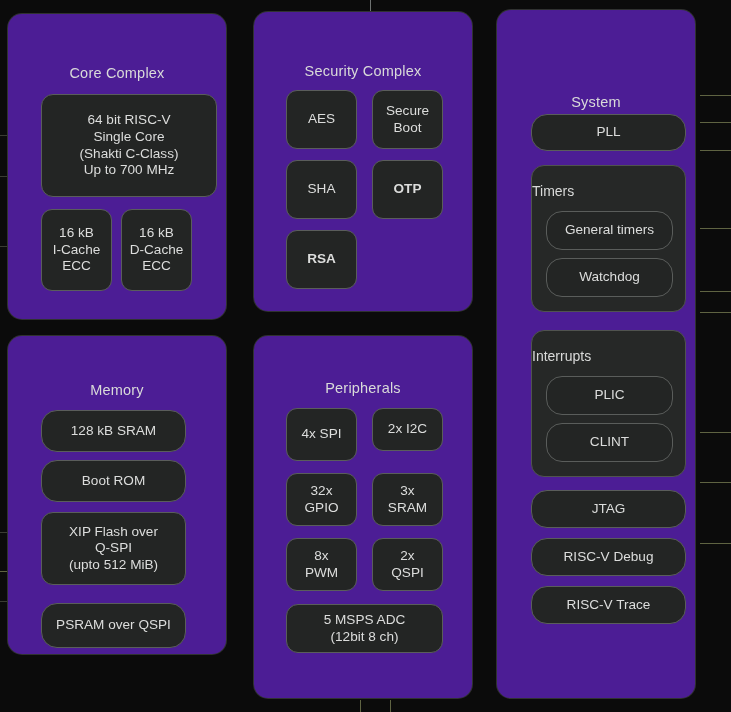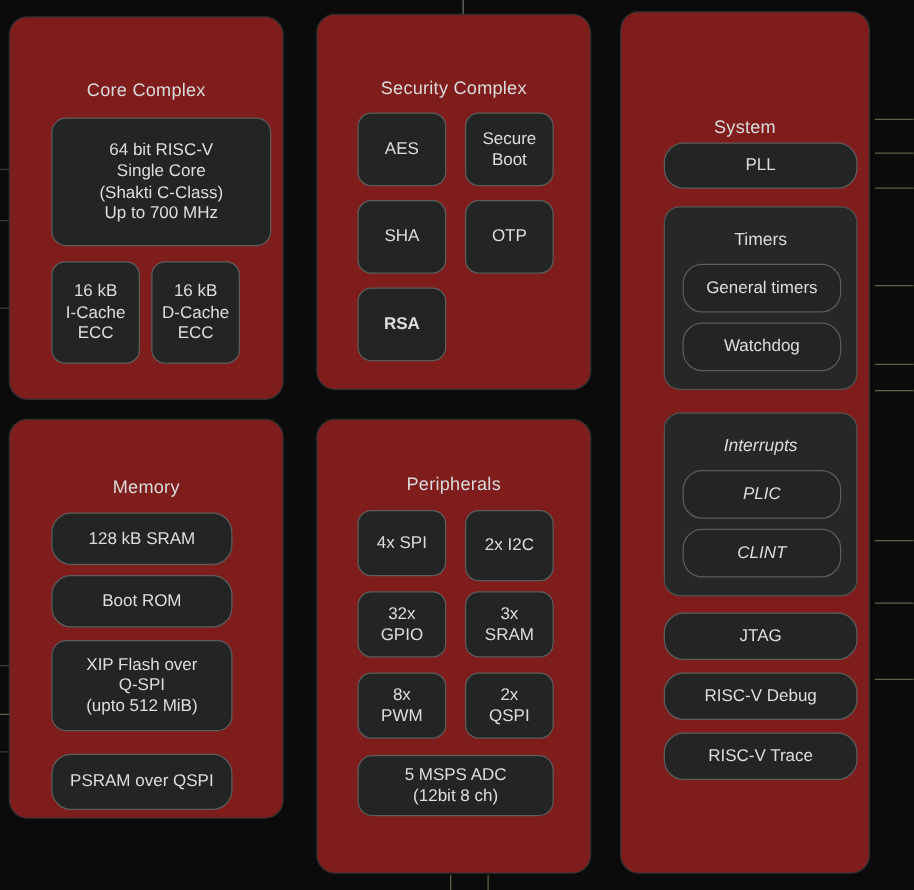--- a/index.html
+++ b/index.html
@@ -29,21 +29,21 @@
     pointer-events: none;
   }
   .stub.h { height: 1px; }
   .stub.v { width: 1px; }
   .stub.faint { background: #3a3c33; }
   .stub.grey { background: #6e7271; }
 
   
   .panel {
     position: absolute;
-    background: #7f1d1d;
+    background: #4c1d95;
     border-radius: 14px;
     box-sizing: border-box;
     box-shadow: 0 0 0 1px #303231;
   }
   .panel-title {
     text-align: center;
     font-size: 14.5px;
     color: #d9dad9;
     letter-spacing: .2px;
     line-height: 1;
@@ -73,21 +73,21 @@
   .group {
     position: absolute;
     box-sizing: border-box;
     background: #262827;
     border: 1px solid #50534f;
     border-radius: 13px;
   }
   .group-title {
     position: absolute;
     left: 0; right: 0;
-    text-align: center;
+    text-align: left;
     font-size: 14px;
     color: #d9dad9;
   }
 </style>
 </head>
 <body>
 
 <div id="diagram">
 
   <div class="stub v grey" style="left:370px; top:0; height:12px;"></div>
@@ -130,21 +130,21 @@
   </div>
 
   <div class="panel" style="left:254px; top:12px; width:218px; height:299px;">
     <div class="panel-title" style="position:absolute; left:0; right:0; top:52px;">Security Complex</div>
 
     <div class="blk sq" style="left:32px; top:78px;  width:71px; height:59px;">AES</div>
     <div class="blk sq" style="left:118px; top:78px; width:71px; height:59px;">Secure
 Boot</div>
 
     <div class="blk sq" style="left:32px; top:148px;  width:71px; height:59px;">SHA</div>
-    <div class="blk sq" style="left:118px; top:148px; width:71px; height:59px;">OTP</div>
+    <div class="blk sq" style="left:118px; top:148px; width:71px; height:59px;font-weight:bold;">OTP</div>
 
     <div class="blk sq" style="left:32px; top:218px;  width:71px; height:59px;font-weight:bold;">RSA</div>
   </div>
 
   <div class="panel" style="left:8px; top:336px; width:218px; height:318px;">
     <div class="panel-title" style="position:absolute; left:0; right:0; top:47px;">Memory</div>
 
     <div class="blk pill" style="left:33px; top:74px;  width:145px; height:42px;">128 kB SRAM</div>
 
     <div class="blk pill" style="left:33px; top:124px; width:145px; height:42px;">Boot ROM</div>
@@ -153,21 +153,21 @@
 Q-SPI
 (upto 512 MiB)</div>
 
     <div class="blk pill" style="left:33px; top:267px; width:145px; height:45px;">PSRAM over QSPI</div>
   </div>
 
   <div class="panel" style="left:254px; top:336px; width:218px; height:362px;">
     <div class="panel-title" style="position:absolute; left:0; right:0; top:45px;">Peripherals</div>
 
     <div class="blk sq" style="left:32px;  top:72px;  width:71px; height:53px;">4x SPI</div>
-    <div class="blk sq" style="left:118px; top:72px;  width:71px; height:57px;">2x I2C</div>
+    <div class="blk sq" style="left:118px; top:72px;  width:71px; height:43px;">2x I2C</div>
 
     <div class="blk sq" style="left:32px;  top:137px; width:71px; height:53px;">32x
 GPIO</div>
     <div class="blk sq" style="left:118px; top:137px; width:71px; height:53px;">3x
 SRAM</div>
 
     <div class="blk sq" style="left:32px;  top:202px; width:71px; height:53px;">8x
 PWM</div>
     <div class="blk sq" style="left:118px; top:202px; width:71px; height:53px;">2x
 QSPI</div>
@@ -180,21 +180,21 @@
     <div class="panel-title" style="position:absolute; left:0; right:0; top:85px;">System</div>
 
     <div class="blk pill" style="left:34px; top:104px; width:155px; height:37px;">PLL</div>
 
     <div class="group" style="left:34px; top:155px; width:155px; height:147px;">
       <div class="group-title" style="top:17px;">Timers</div>
       <div class="blk pill" style="left:14px; top:45px; width:127px; height:39px;">General timers</div>
       <div class="blk pill" style="left:14px; top:92px; width:127px; height:39px;">Watchdog</div>
     </div>
 
-    <div class="group" style="left:34px; top:320px; width:155px; height:147px;font-style:italic;">
+    <div class="group" style="left:34px; top:320px; width:155px; height:147px;">
       <div class="group-title" style="top:17px;">Interrupts</div>
       <div class="blk pill" style="left:14px; top:45px; width:127px; height:39px;">PLIC</div>
       <div class="blk pill" style="left:14px; top:92px; width:127px; height:39px;">CLINT</div>
     </div>
 
     <div class="blk pill" style="left:34px; top:480px; width:155px; height:38px;">JTAG</div>
 
     <div class="blk pill" style="left:34px; top:528px; width:155px; height:38px;">RISC-V Debug</div>
 
     <div class="blk pill" style="left:34px; top:576px; width:155px; height:38px;">RISC-V Trace</div>

